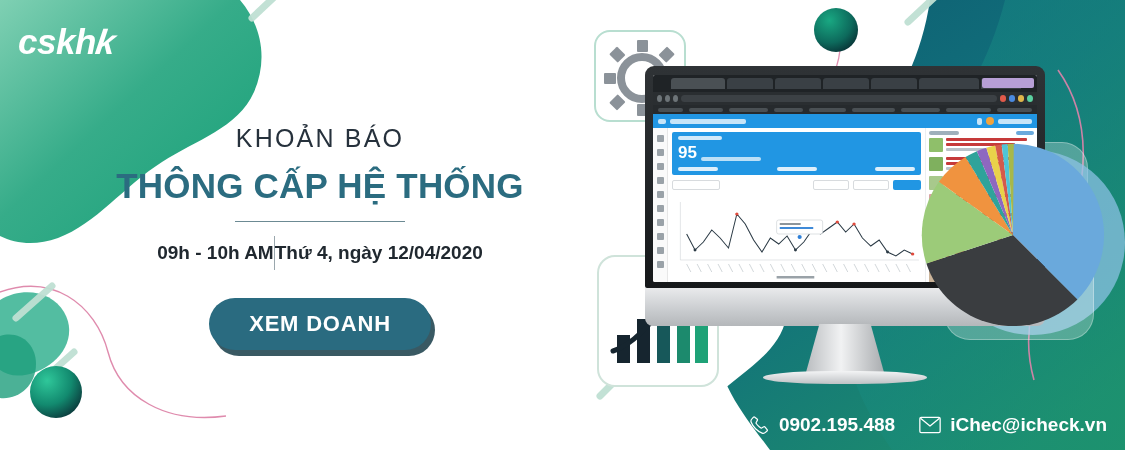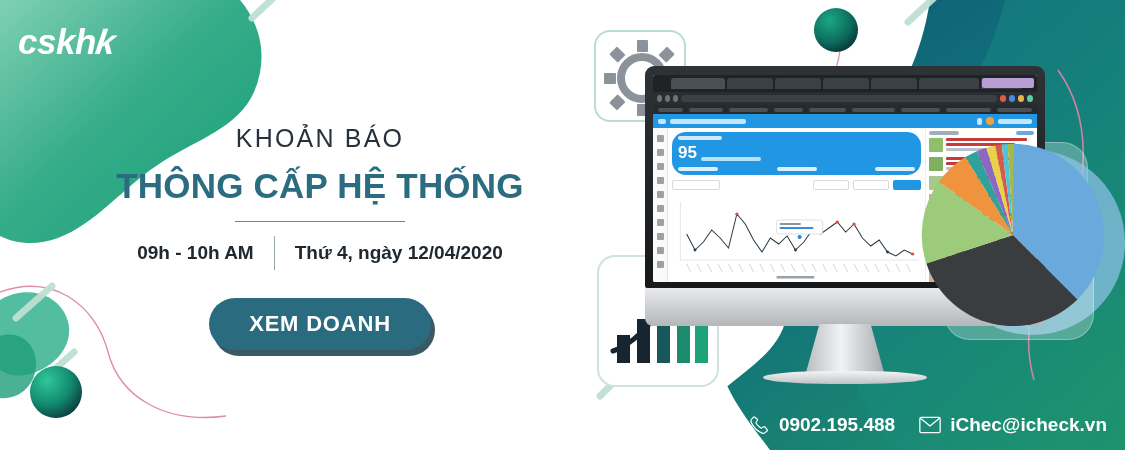--- a/index.html
+++ b/index.html
@@ -42,21 +42,21 @@
     font-size:35px; font-weight:bold; color:#2b6c80;
     line-height:1.18; letter-spacing:0.2px;
   }
   .rule {
     width:170px; height:1px; background:#6c8a93;
     margin:15px auto 0 auto;
   }
   .meta {
     margin-top:14px;
     display:flex; align-items:center; justify-content:center;
-    gap:20px; font-size:19px; color:#20282f; font-weight:bold;
+    font-size:19px; color:#20282f; font-weight:bold;
   }
   .meta .divider {
     width:1px; height:34px; background:#9aa7ad;
   }
   .cta-wrap { margin-top:28px; display:flex; justify-content:center; }
   .cta {
     position:relative;
     background:#2a6b80; color:#ffffff;
     border:none; border-radius:30px;
     padding:13px 40px; font-size:22px; font-weight:bold;
@@ -123,21 +123,21 @@
   .app-bar {
     height:14px; background:#2196e3; display:flex; align-items:center;
     justify-content:space-between; padding:0 5px;
   }
   .app-bar .lbl { height:5px; border-radius:2px; background:rgba(255,255,255,.75); }
   .body-row { display:flex; height:171px; }
   .side-rail { width:15px; background:#fafafa; border-right:1px solid #e7e7e7;
                display:flex; flex-direction:column; align-items:center; gap:7px; padding-top:7px;}
   .rail-ico { width:7px; height:7px; background:#9aa2a8; border-radius:1px; }
   .main-pane { flex:1; background:#ffffff; padding:4px; }
-  .kpi-card { background:#2196e3; border-radius:14px; padding:4px 6px; color:#fff; }
+  .kpi-card { background:#2196e3; border-radius:2px; padding:4px 6px; color:#fff; }
   .kpi-num { font-size:17px; font-weight:bold; line-height:1; }
   .kpi-sub { height:4px; width:60px; background:rgba(255,255,255,.7); border-radius:2px; margin-top:3px;}
   .kpi-tabs { display:flex; justify-content:space-between; margin-top:6px; }
   .kpi-tab { height:4px; width:40px; background:rgba(255,255,255,.85); border-radius:2px; }
   .filter-row { display:flex; align-items:center; gap:4px; margin-top:5px; }
   .filter-box { height:10px; border:1px solid #d8dbde; border-radius:2px; flex:1; }
   .filter-btn { height:10px; width:28px; background:#2196e3; border-radius:2px; }
   .chart-area { height:86px; margin-top:4px; position:relative; }
   .right-pane {
     width:112px; background:#ffffff; border-left:1px solid #eceef0; padding:3px;

